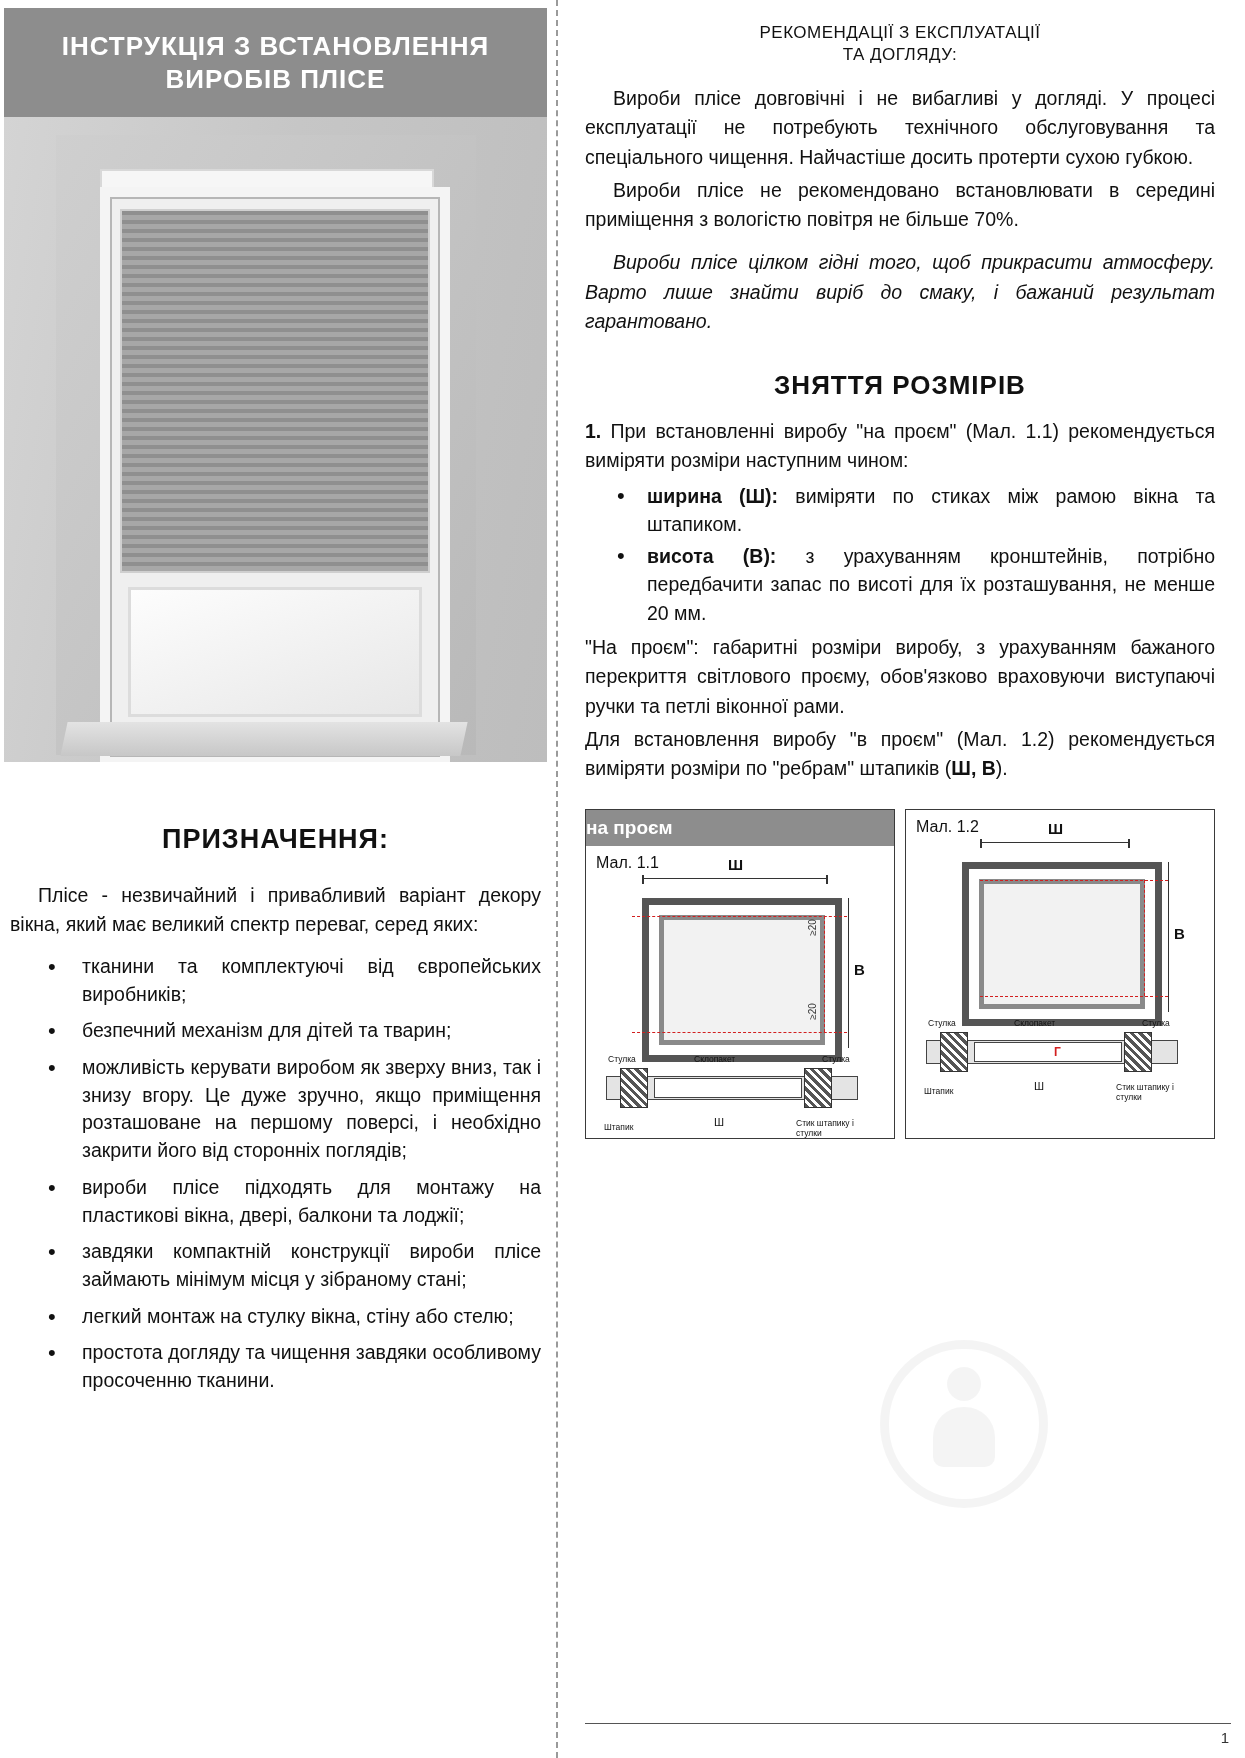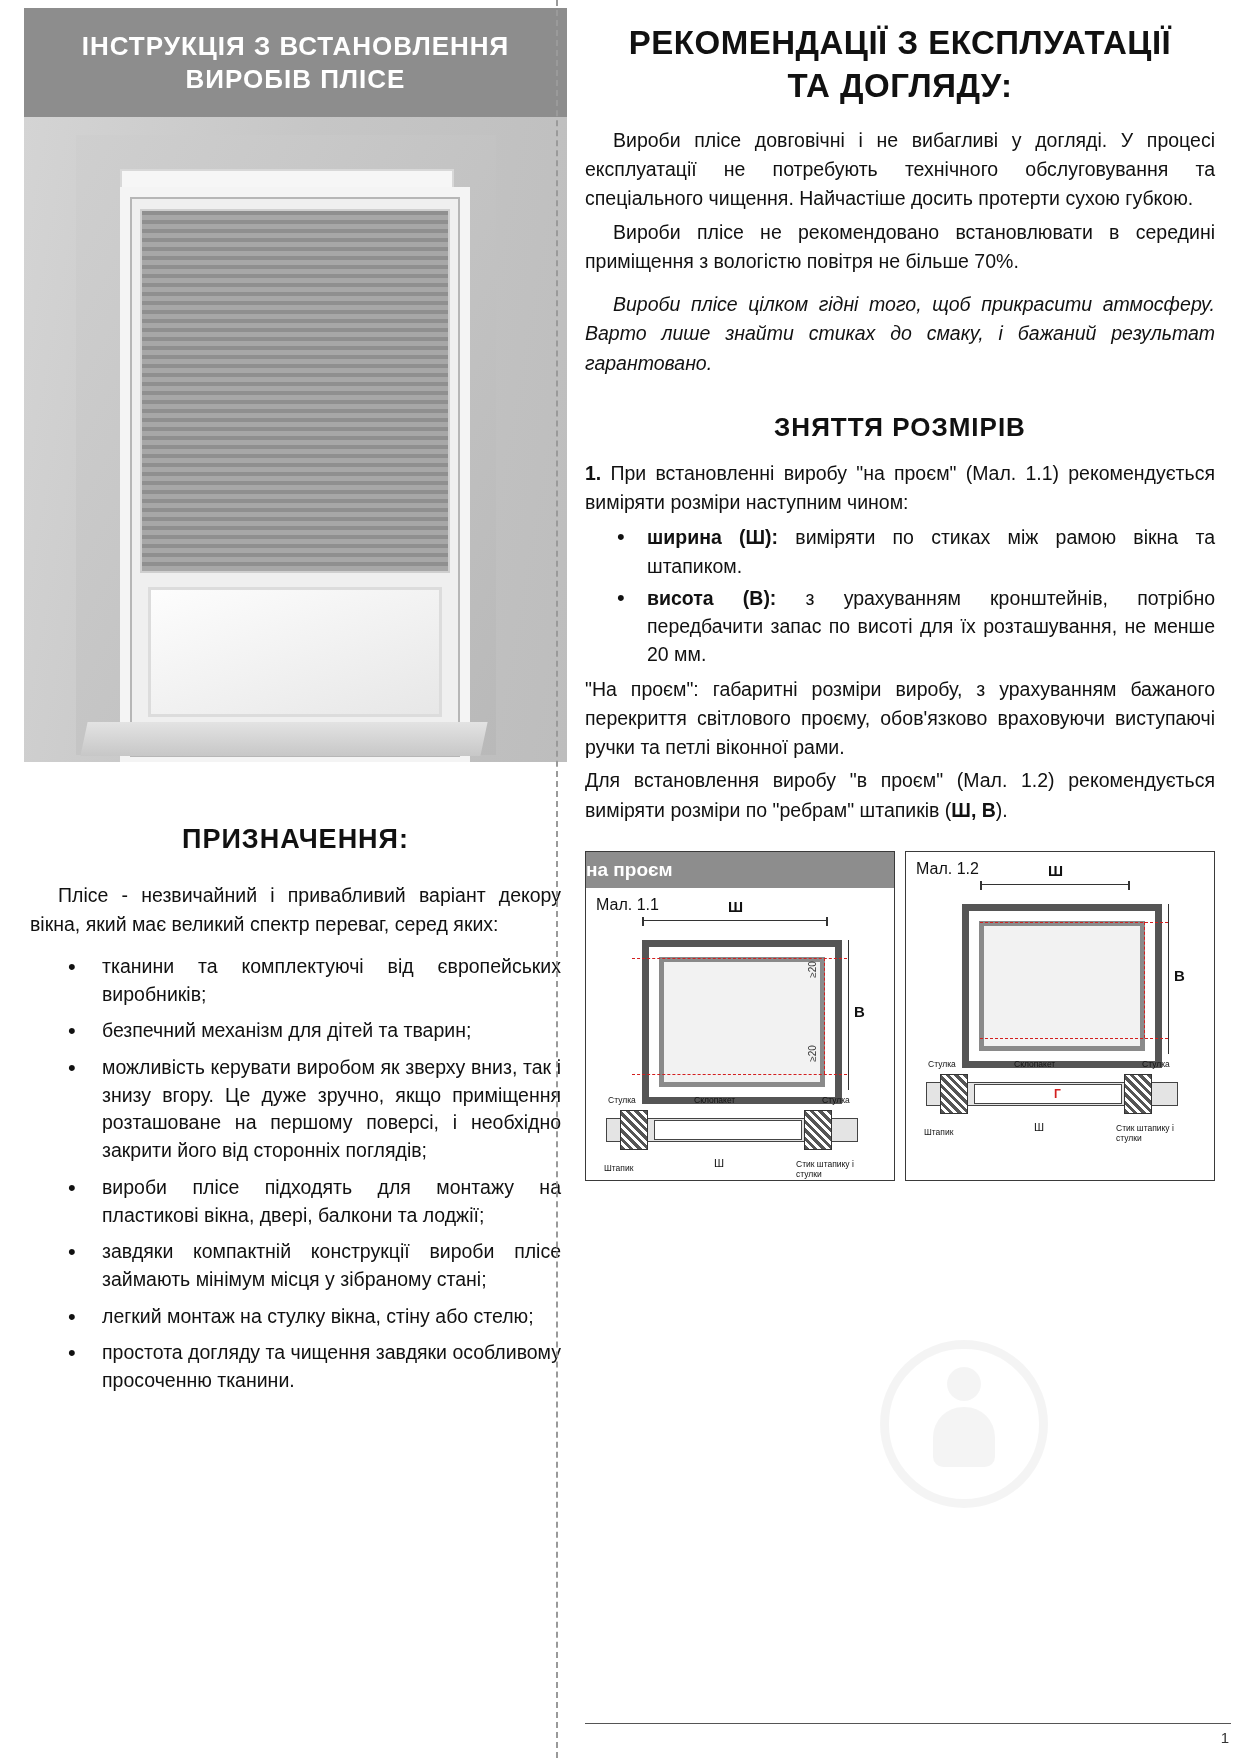--- a/index.html
+++ b/index.html
@@ -16,21 +16,21 @@
   
   .wm{position:absolute;border:9px solid rgba(0,0,0,0.045);border-radius:50%;width:150px;height:150px;}
   .wm:after{content:"";position:absolute;left:50%;top:18px;transform:translateX(-50%);
     width:34px;height:34px;border-radius:50%;background:rgba(0,0,0,0.045);}
   .wm:before{content:"";position:absolute;left:50%;top:58px;transform:translateX(-50%);
     width:62px;height:60px;border-radius:30px 30px 10px 10px;background:rgba(0,0,0,0.045);}
   .wm1{left:110px;top:120px;}
   .wm2{left:880px;top:1340px;}
 
   
-  .left-col{position:absolute;left:24px;top:8px;width:543px;}
+  .left-col{position:absolute;left:4px;top:8px;width:543px;}
   .head-banner{
     background:#8d8d8d;color:#fff;text-align:center;
     padding:22px 10px 20px;
     font-size:26px;font-weight:bold;letter-spacing:1px;line-height:1.28;
   }
   .photo{
     position:relative;width:543px;height:645px;background:#c9c9c9;overflow:hidden;
   }
   .photo .wall{position:absolute;inset:0;background:linear-gradient(100deg,#d4d4d4 0%,#c6c6c6 45%,#bdbdbd 100%);}
   .photo .recess{position:absolute;left:52px;top:18px;width:420px;height:620px;
@@ -58,21 +58,21 @@
     font-size:19.5px;line-height:1.42;text-align:justify;
   }
   ul.bul li:before{content:"•";position:absolute;left:42px;top:-2px;font-size:22px;}
 
   
   .divider{position:absolute;left:556px;top:0;height:1758px;border-left:2px dashed #9a9a9a;}
 
   
   .right-col{position:absolute;left:585px;top:22px;width:630px;}
   .r-head{
-    text-align:center;font-size:33px;font-weight:bold;line-height:1.3;letter-spacing:.5px;
+    text-align:center;font-size:17px;font-weight:normal;line-height:1.3;letter-spacing:.5px;
     margin-bottom:18px;
   }
   .rtext{font-size:19.5px;line-height:1.5;text-align:justify;}
   .rtext p{margin:0 0 4px;}
   .indent{text-indent:28px;}
   .ital{font-style:italic;}
   .r-sub{text-align:center;font-size:26px;font-weight:bold;letter-spacing:1px;margin:34px 0 16px;}
   ul.bul2{list-style:none;margin:6px 0 6px;padding:0;}
   ul.bul2 li{position:relative;padding-left:62px;margin-bottom:4px;font-size:19.5px;line-height:1.45;text-align:justify;}
   ul.bul2 li:before{content:"•";position:absolute;left:32px;top:-2px;font-size:22px;}
@@ -156,21 +156,21 @@
 
   <div class="right-col">
     <div class="r-head">
       <div>РЕКОМЕНДАЦІЇ З ЕКСПЛУАТАЦІЇ</div>
       <div>ТА ДОГЛЯДУ:</div>
     </div>
 
     <div class="rtext">
       <p class="indent">Вироби пліce довговічні і не вибагливі у догляді. У процесі експлуатації не потребують технічного обслуговування та спеціального чищення. Найчастіше досить протерти сухою губкою.</p>
       <p class="indent">Вироби пліce не рекомендовано встановлювати в середині приміщення з вологістю повітря не більше 70%.</p>
-      <p class="indent ital" style="margin-top:14px">Вироби пліce цілком гідні того, щоб прикрасити атмосферу. Варто лише знайти стиках до смаку, і бажаний результат гарантовано.</p>
+      <p class="indent ital" style="margin-top:14px">Вироби пліce цілком гідні того, щоб прикрасити атмосферу. Варто лише знайти виріб до смаку, і бажаний результат гарантовано.</p>
     </div>
 
     <div class="r-sub">ЗНЯТТЯ РОЗМІРІВ</div>
 
     <div class="rtext">
       <p>
         <b>1.</b>
         <span>При встановленні виробу "на проєм" (Мал. 1.1) рекомендується виміряти розміри наступним чином:</span>
       </p>
       <ul class="bul2">

